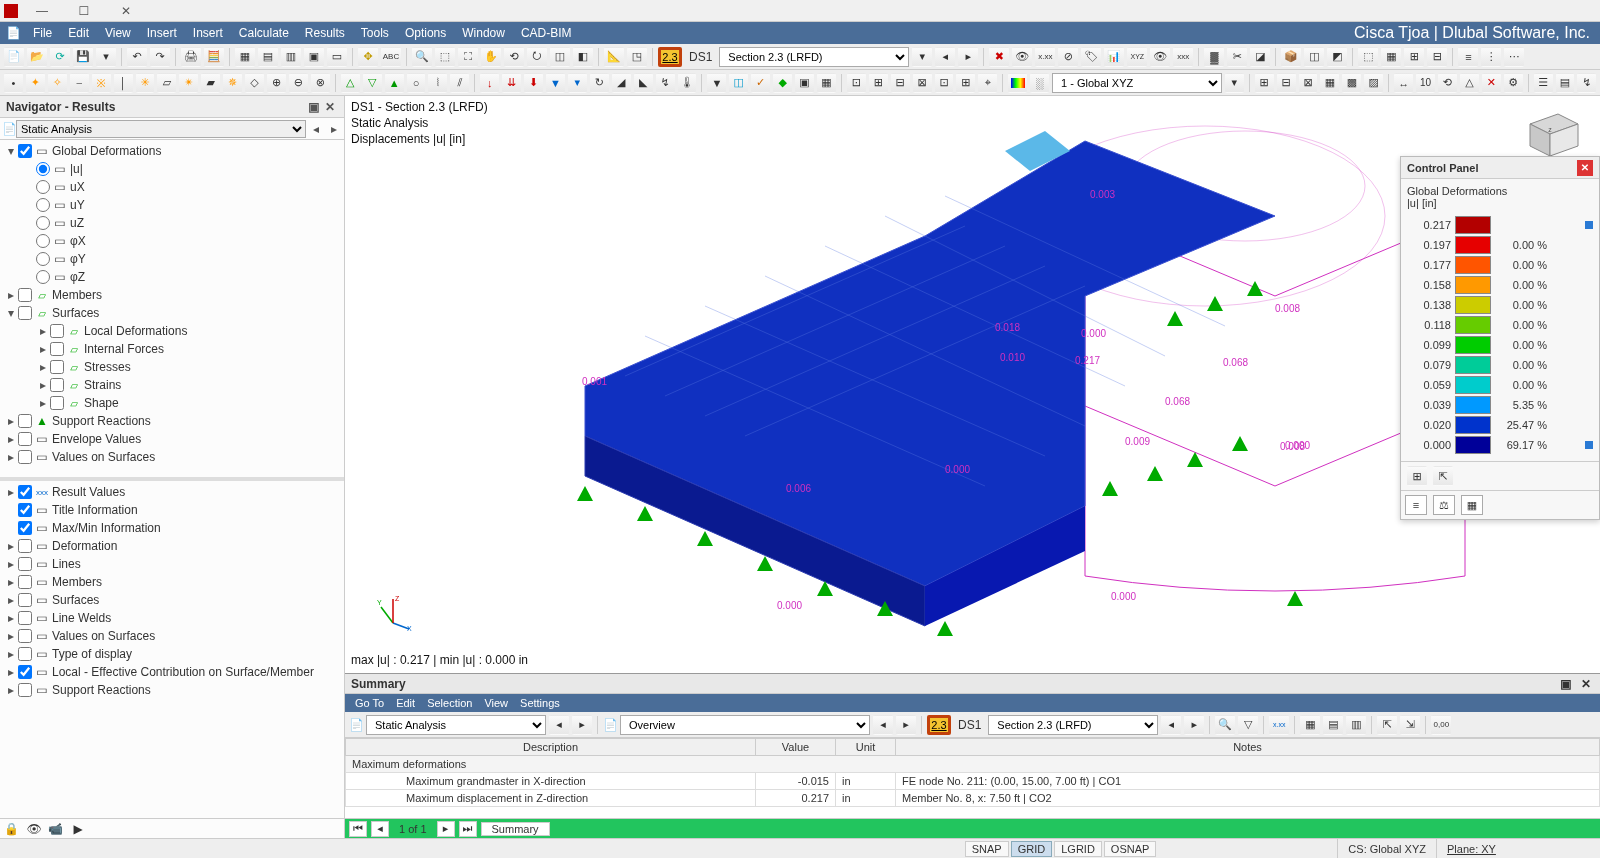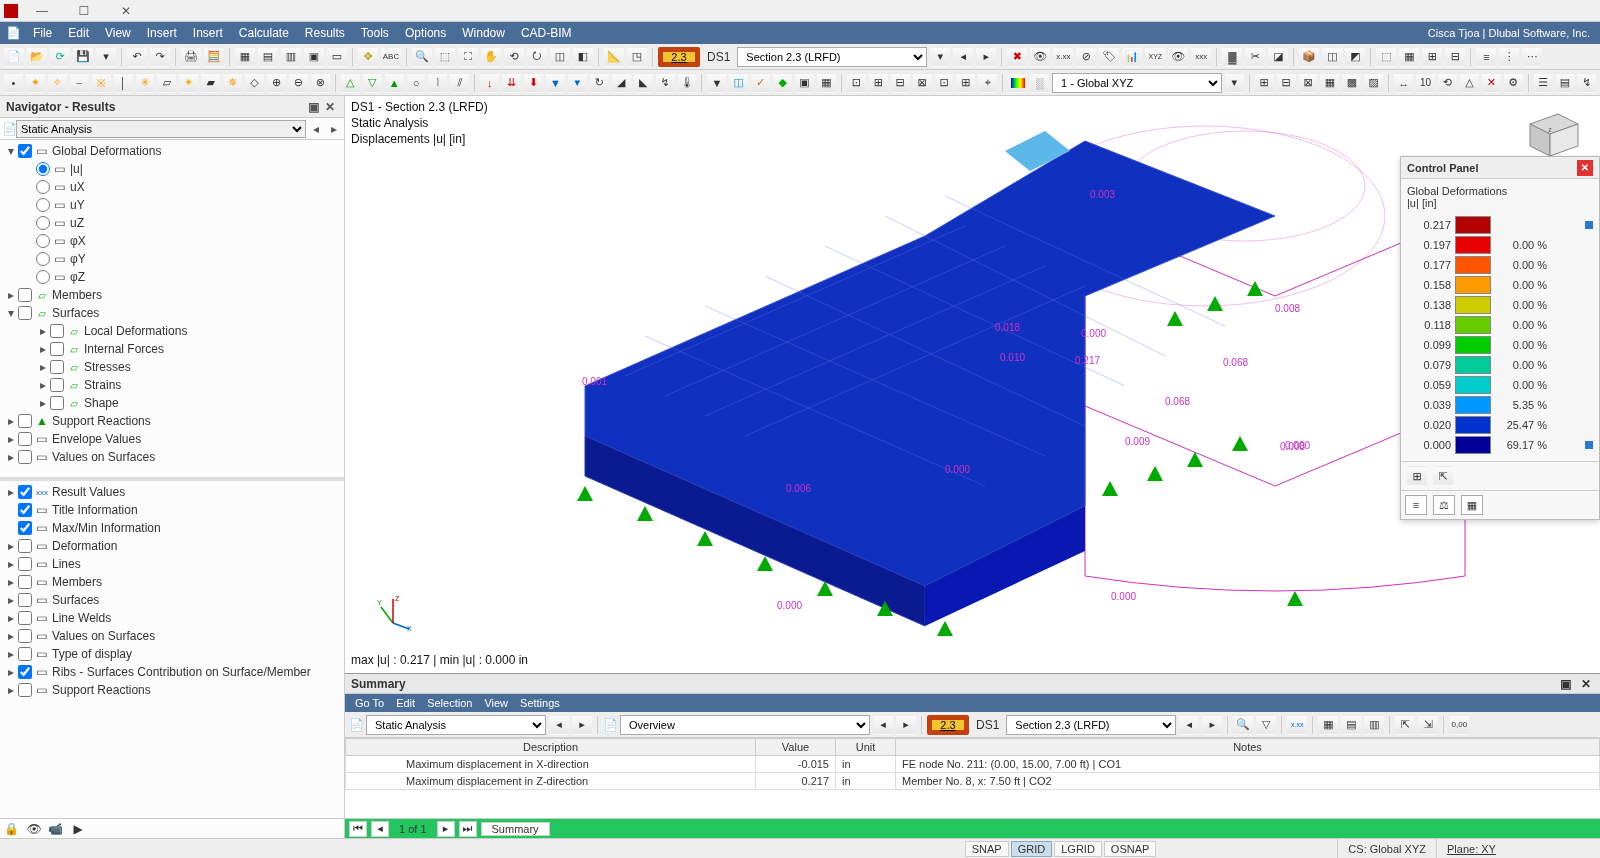--- a/index.html
+++ b/index.html
@@ -5,27 +5,27 @@
 * { margin: 0; padding: 0; box-sizing: border-box; font-family: "Segoe UI", Tahoma, sans-serif; }
 html, body { width: 1600px; height: 858px; overflow: hidden; background: #f0f0f0; font-size: 12px; color: #333; }
 .titlebar { height: 22px; background: #f0f0f0; display: flex; align-items: center; padding: 0 4px; border-bottom: 1px solid #ccc; }
 .titlebar .app-icon { width: 14px; height: 14px; background: #b00; margin-right: 4px; }
 .titlebar .title { flex: 1; font-size: 12px; color: #444; }
 .titlebar .win-btns { display: flex; gap: 2px; }
 .titlebar .win-btn { width: 40px; height: 20px; display: flex; align-items: center; justify-content: center; color: #555; }
 .menubar { height: 22px; background: #4a6d98; display: flex; align-items: center; padding: 0 2px; color: #fff; font-size: 12px; }
 .menubar .menu-item { padding: 2px 8px; cursor: default; }
 .menubar .spacer { flex: 1; }
-.menubar .user-info { padding: 0 8px; font-size: 11px; }
+.menubar .user-info { padding: 0 8px; font-size: 16px; }
 .toolbar { height: 26px; background: #eee; border-bottom: 1px solid #ccc; display: flex; align-items: center; padding: 0 4px; gap: 3px; }
 .tbtn { width: 20px; height: 20px; border: 1px solid transparent; background: linear-gradient(#fafafa,#e8e8e8); display:flex; align-items:center; justify-content:center; font-size:11px; border-radius:2px; }
 .tsep { width: 1px; height: 18px; background: #ccc; margin: 0 2px; }
 .tlabel { padding: 0 4px; font-size: 12px; }
 .tselect { height: 20px; border: 1px solid #aaa; font-size: 11px; padding: 0 4px; background: #fff; }
-.yl { background: #f4c430 !important; color: #000; padding: 0 16px; border: 5px solid #c2410c; text-decoration: underline; }
+.yl { background: #f4c430 !important; color: #000; padding: 0 9px; border: 3px solid #c2410c; text-decoration: underline; }
 .body-row { display: flex; height: calc(100% - 22px - 22px - 26px - 26px - 20px); }
 .left-panel { width: 345px; background: #fcfcfc; border-right: 1px solid #ccc; display: flex; flex-direction: column; }
 .nav-header { height: 22px; background: #eee; border-bottom: 1px solid #ccc; display: flex; align-items: center; padding: 0 6px; font-weight: bold; }
 .nav-header .hdr-title { flex: 1; }
 .nav-header .hdr-btn { width: 16px; height: 16px; display:flex; align-items:center; justify-content:center; color:#555; }
 .nav-sub { height: 22px; border-bottom: 1px solid #ccc; display: flex; align-items: center; padding: 0 2px; }
 .nav-sub select { flex: 1; height: 18px; border: 1px solid #aaa; font-size: 11px; }
 .nav-sub .nav-btn { width: 16px; height: 16px; display:flex; align-items:center; justify-content:center; margin-left:2px; color:#555; }
 .tree { flex: 1; overflow: auto; padding: 2px 0; font-size: 12px; }
 .tree-row { display: flex; align-items: center; height: 18px; padding-left: 4px; }
@@ -432,21 +432,21 @@
       <div class="tree-row">
           <span class="exp">▸</span>
           <input type="checkbox" class="chk" style="">
           <span class="ico">▭</span>
           <span class="lbl">Type of display</span>
         </div>
       <div class="tree-row">
           <span class="exp">▸</span>
           <input type="checkbox" class="chk" checked="" style="">
           <span class="ico">▭</span>
-          <span class="lbl">Ribs - Surfaces Contribution on Surface/Member</span>
+          <span class="lbl">Local - Effective Contribution on Surface/Member</span>
         </div>
       <div class="tree-row">
           <span class="exp">▸</span>
           <input type="checkbox" class="chk" style="">
           <span class="ico">▭</span>
           <span class="lbl">Support Reactions</span>
         </div>
     </div>
 
     <div class="left-footer">
@@ -687,21 +687,24 @@
           <thead>
               <tr>
             <th style="width:410px;">Description</th>
             <th style="width:80px;">Value</th>
             <th style="width:60px;">Unit</th>
             <th>Notes</th>
           </tr>
             </thead>
           <tbody>
             <tr>
-              <td style="padding-left:60px;">Maximum displacement in X-direction</td>
+                <td colspan="4" style="background:#f4f4f4;">Maximum deformations</td>
+              </tr>
+            <tr>
+              <td style="padding-left:60px;">Maximum grandmaster in X-direction</td>
               <td class="right-align">-0.015</td>
               <td>in</td>
               <td>FE node No. 211: (0.00, 15.00, 7.00 ft) | CO1</td>
             </tr>
             <tr>
               <td style="padding-left:60px;">Maximum displacement in Z-direction</td>
               <td class="right-align">0.217</td>
               <td>in</td>
               <td>Member No. 8, x: 7.50 ft | CO2</td>
             </tr>

